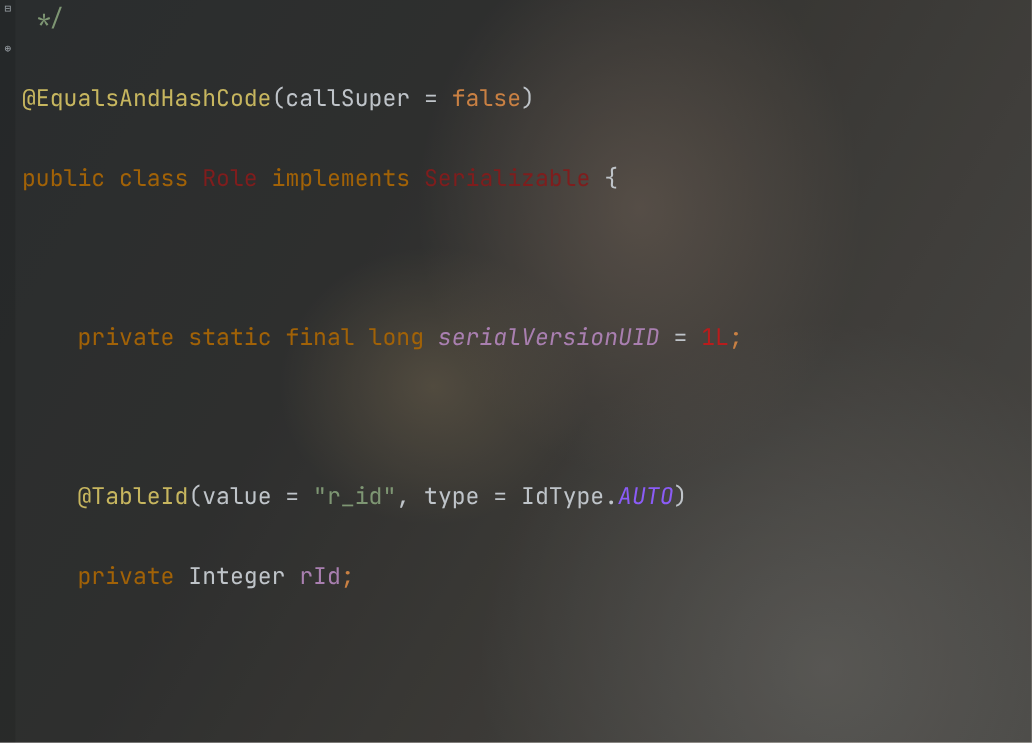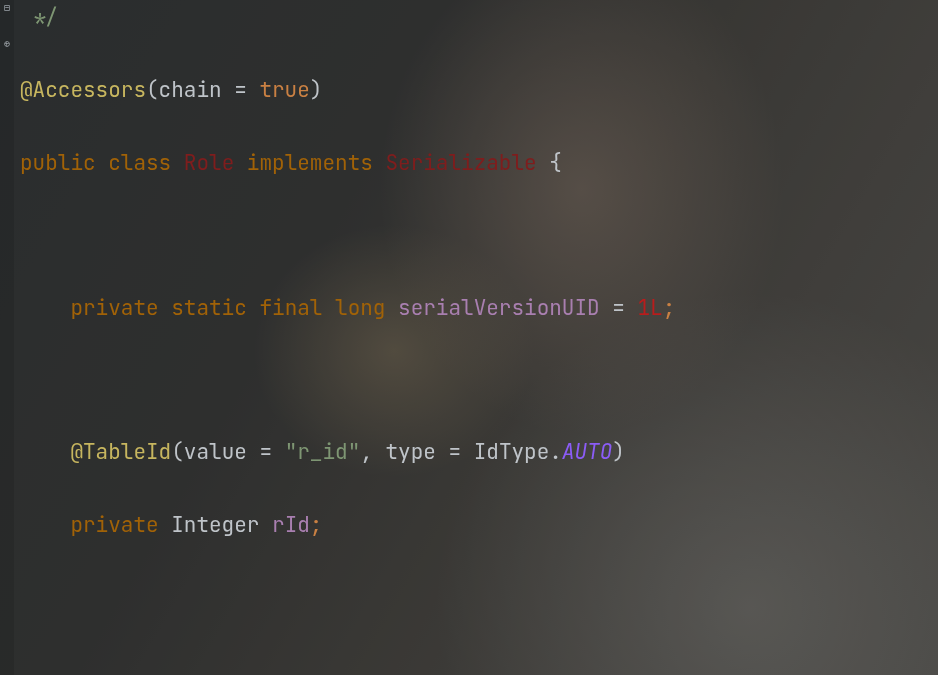--- a/index.html
+++ b/index.html
@@ -51,37 +51,37 @@
   .c-comment  { color:#7e9673; }
   .c-annot    { color:#c7b65f; }
   .c-paren    { color:#bfc4c9; }
   .c-param    { color:#bfc4c9; }
   .c-keyword  { color:#a16207; }
   .c-boolean  { color:#c98043; }
   .c-class    { color:#7f1d1d; }
   .c-field    { color:#a97fb0; }
   .c-string   { color:#7e9673; }
   .c-number   { color:#b91c1c; }
-  .c-static   { color:#a97fb0; }
+  .c-static   { color:#a97fb0; font-style:italic; }
   .c-enum     { color:#8b5cf6; font-style:italic; }
   .c-op       { color:#bfc4c9; }
   .c-type     { color:#bfc4c9; }
   .c-semic    { color:#c98043; }
   .c-brace    { color:#bfc4c9; }
 </style>
 </head>
 <body>
 
 <div class="gutter">
   <span class="fold" style="top:3px">⊟</span>
   <span class="fold" style="top:39px">⊕</span>
 </div>
 
 <pre class="code"><span class="line"><span class="c-comment"> */</span></span>
-<span class="line"><span class="c-annot">@Accessors</span><span class="c-paren">(</span><span class="c-param">chain</span><span class="c-op"> = </span><span class="c-boolean">true</span><span class="c-paren">)</span></span>
+<span class="line"><span class="c-annot">@EqualsAndHashCode</span><span class="c-paren">(</span><span class="c-param">callSuper</span><span class="c-op"> = </span><span class="c-boolean">false</span><span class="c-paren">)</span></span>
 <span class="line"><span class="c-keyword">public</span> <span class="c-keyword">class</span> <span class="c-class">Role</span> <span class="c-keyword">implements</span> <span class="c-class">Serializable</span> <span class="c-brace">{</span></span>
 <span class="line"> </span>
 <span class="line">    <span class="c-keyword">private</span> <span class="c-keyword">static</span> <span class="c-keyword">final</span> <span class="c-keyword">long</span> <span class="c-static">serialVersionUID</span><span class="c-op"> = </span><span class="c-number">1L</span><span class="c-semic">;</span></span>
 <span class="line"> </span>
 <span class="line">    <span class="c-annot">@TableId</span><span class="c-paren">(</span><span class="c-param">value</span><span class="c-op"> = </span><span class="c-string">"r_id"</span><span class="c-op">,</span> <span class="c-param">type</span><span class="c-op"> = </span><span class="c-type">IdType</span><span class="c-op">.</span><span class="c-enum">AUTO</span><span class="c-paren">)</span></span>
 <span class="line">    <span class="c-keyword">private</span> <span class="c-type">Integer</span> <span class="c-field">rId</span><span class="c-semic">;</span></span>
 
 
 
 

